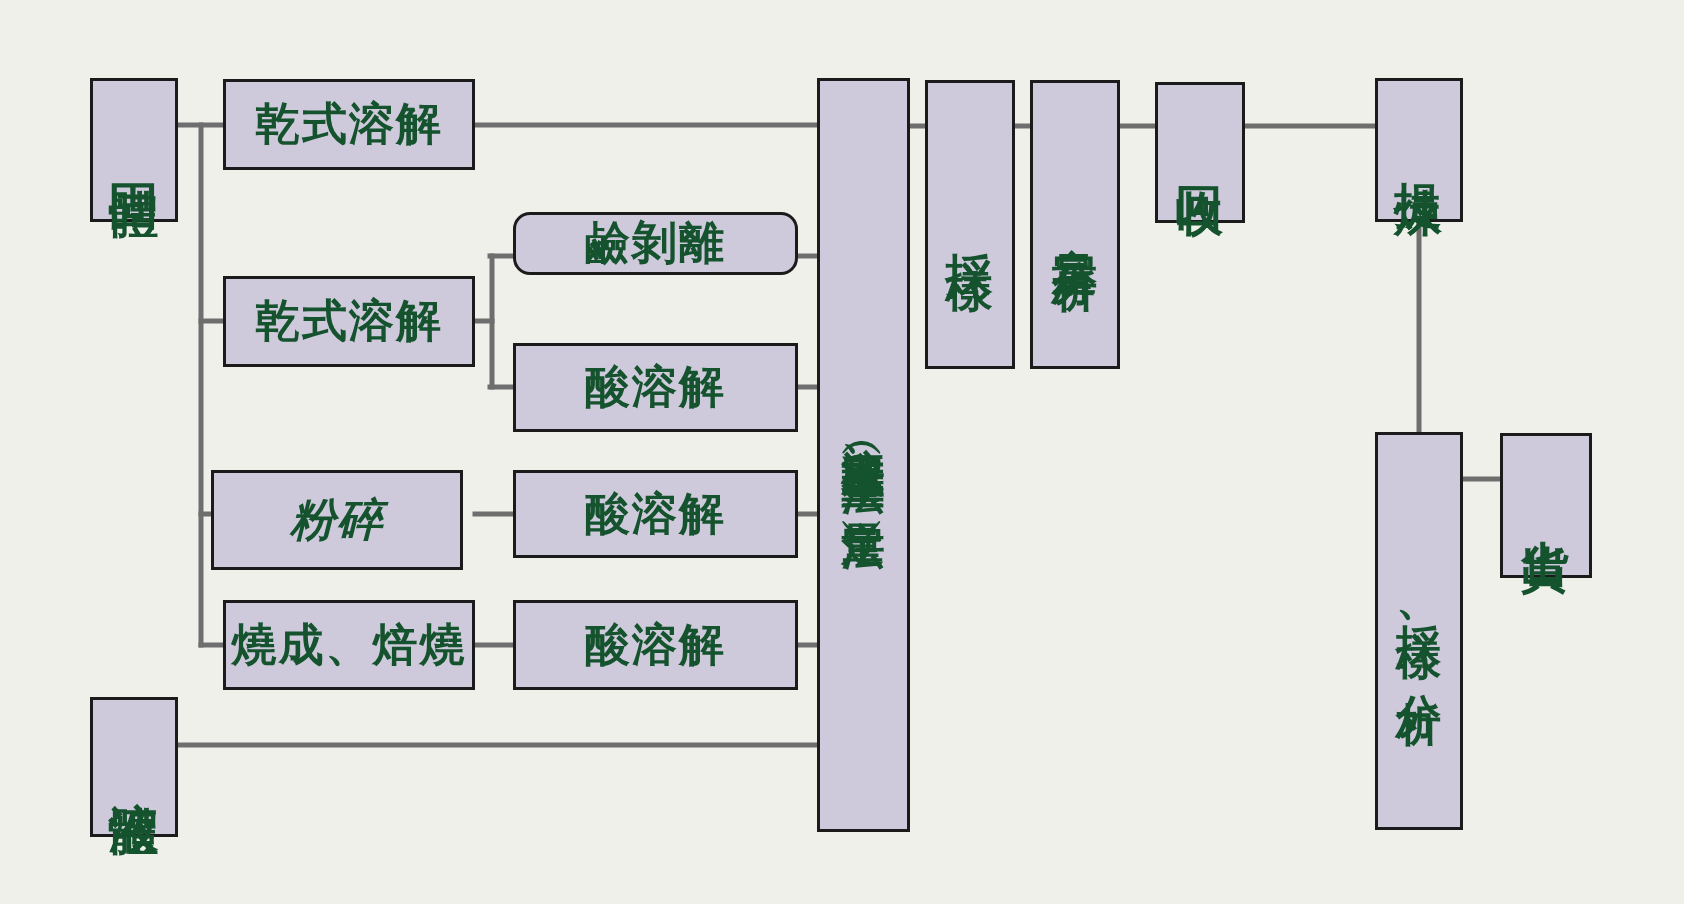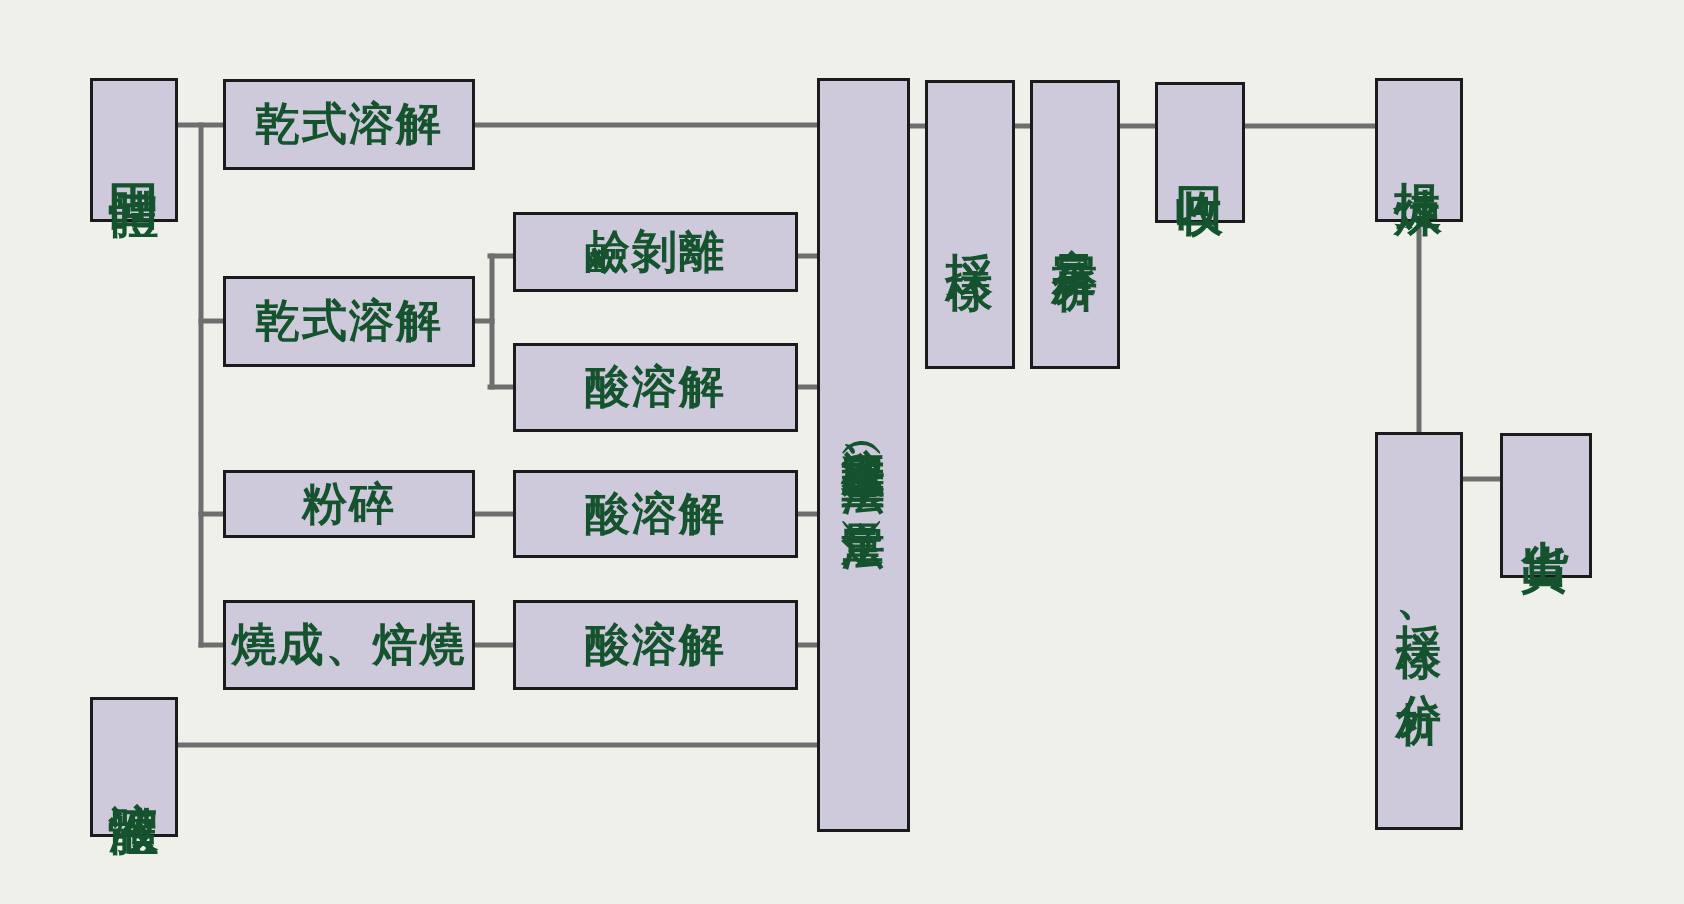--- a/index.html
+++ b/index.html
@@ -32,23 +32,23 @@
     text-orientation:mixed;
     line-height:1;
   }
   
   .node.h{font-size:45px;letter-spacing:2px;}
   
   #n-solid              {left:90px;  top:78px;  width:88px;  height:144px; font-size:50px;}
   #n-solid .lbl         {letter-spacing:6px;}
   #n-dry                {left:223px; top:79px;  width:252px; height:91px;}
   #n-wet                {left:223px; top:276px; width:252px; height:91px;}
-  #n-alkali             {left:513px; top:212px; width:285px; height:80px;}
+  #n-alkali             {left:513px; top:212px; width:285px; height:63px;border-radius:17px;}
   #n-acid1              {left:513px; top:343px; width:285px; height:89px;}
-  #n-crush              {left:223px; top:470px; width:252px; height:68px;}
+  #n-crush              {left:211px; top:470px; width:252px; height:100px;font-style:italic;}
   #n-acid2              {left:513px; top:470px; width:285px; height:88px;}
   #n-firing             {left:223px; top:600px; width:252px; height:90px;}
   #n-acid3              {left:513px; top:600px; width:285px; height:90px;}
   #n-tall               {left:817px; top:78px;  width:93px;  height:754px; font-size:43px;}
   #n-tall .lbl          {letter-spacing:3px;}
   #n-sampling           {left:925px; top:80px;  width:90px;  height:289px; font-size:47px;}
   #n-sampling .lbl      {letter-spacing:10px;}
   #n-quant              {left:1030px;top:80px;  width:90px;  height:289px; font-size:45px;}
   #n-quant .lbl         {letter-spacing:7px;}
   #n-recovery           {left:1155px;top:82px;  width:90px;  height:141px; font-size:48px;}

